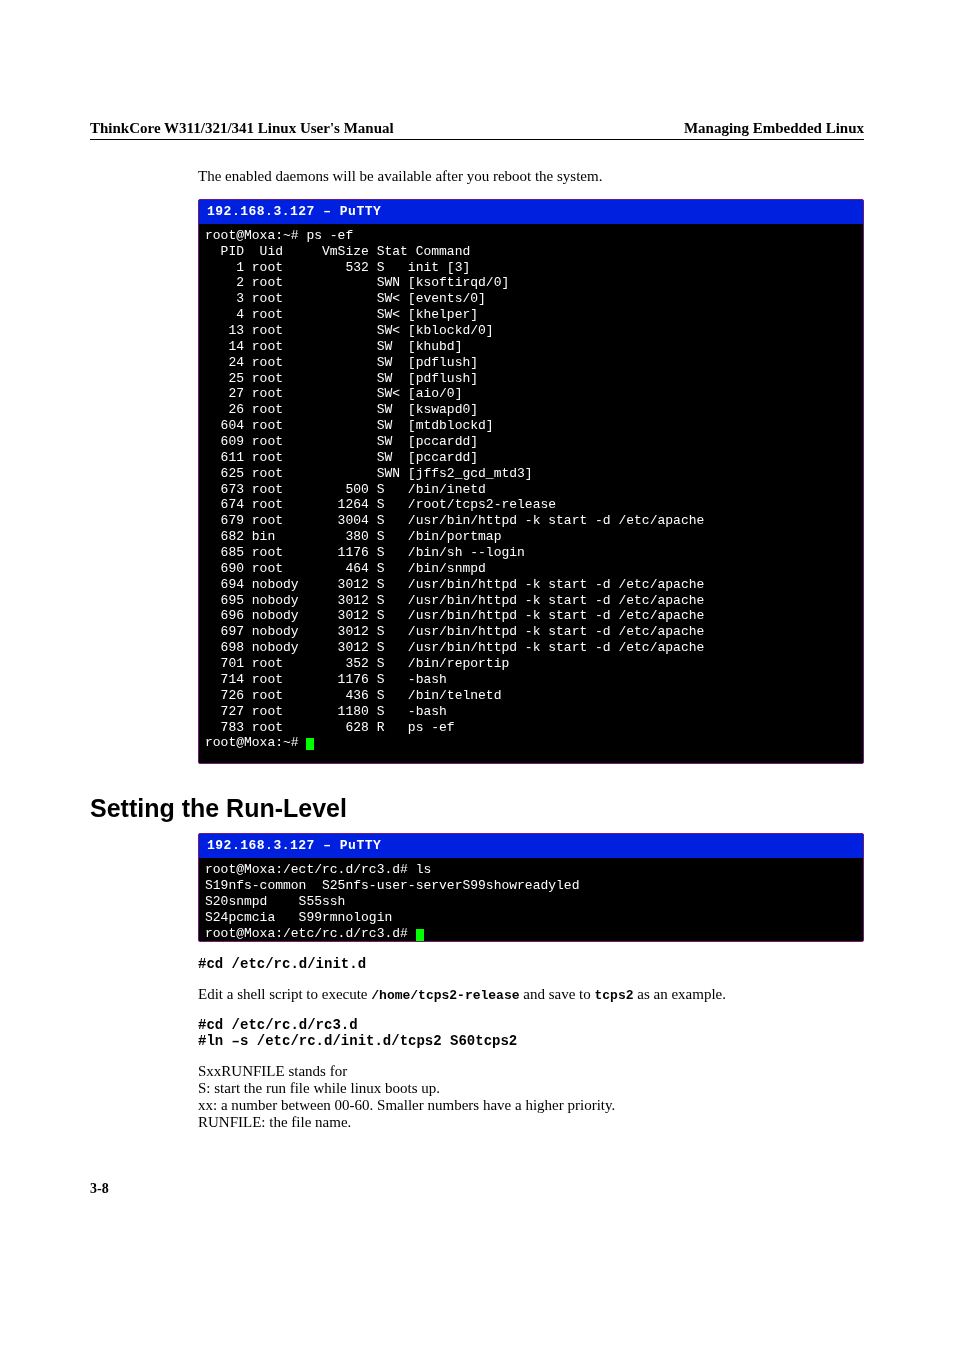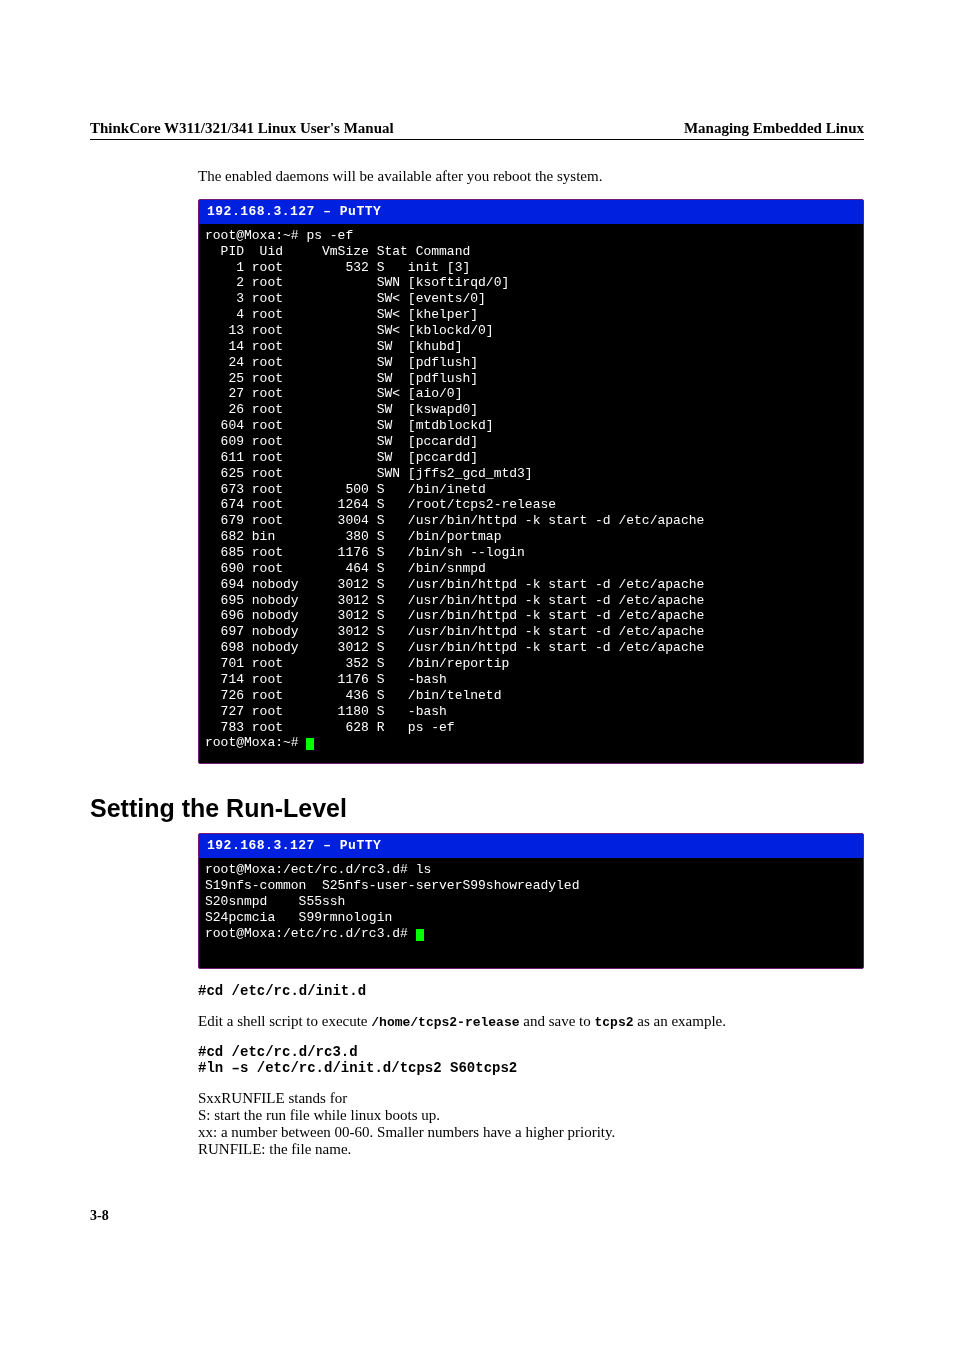--- a/index.html
+++ b/index.html
@@ -76,21 +76,21 @@
   }
   .footer {
     text-align: left;
     font-size: 14px;
     font-weight: bold;
     margin-top: 50px;
   }
   .code-block {
     margin: 14px 0;
   }
-  .term2 .term-body { padding-bottom: 27px; }
+  .term2 .term-body { padding-bottom: 0; }
 </style>
 </head>
 <body>
 
 <div class="page">
 
   <div class="header-row">
     <span>ThinkCore W311/321/341 Linux User's Manual</span>
     <span>Managing Embedded Linux</span>
   </div>

